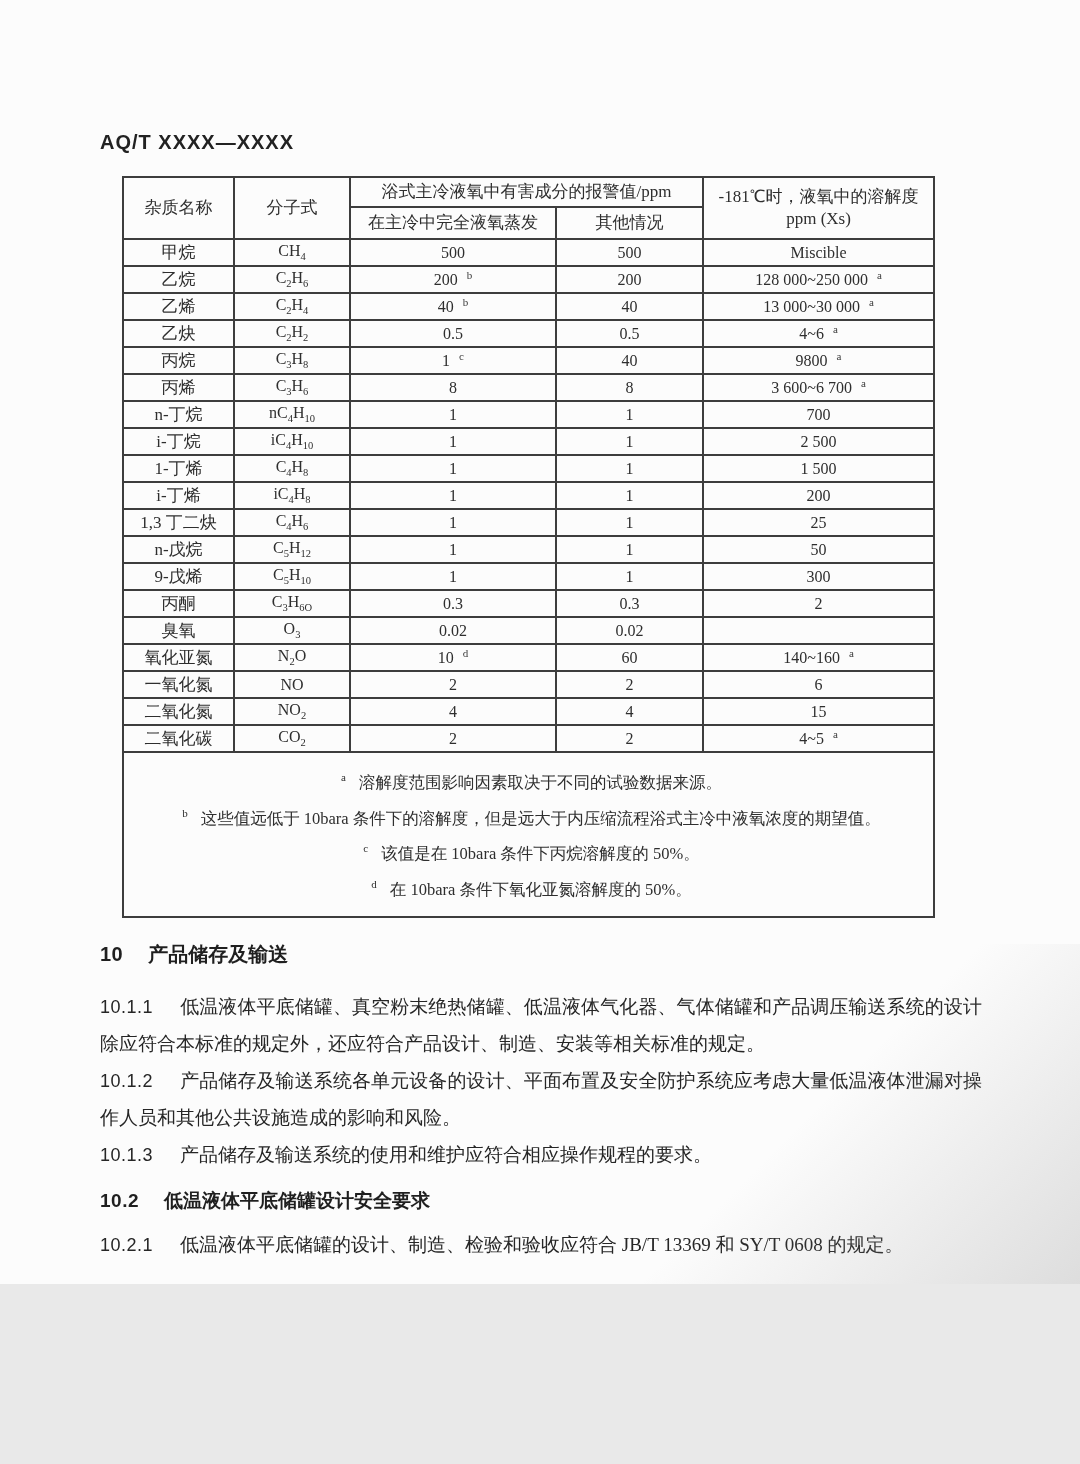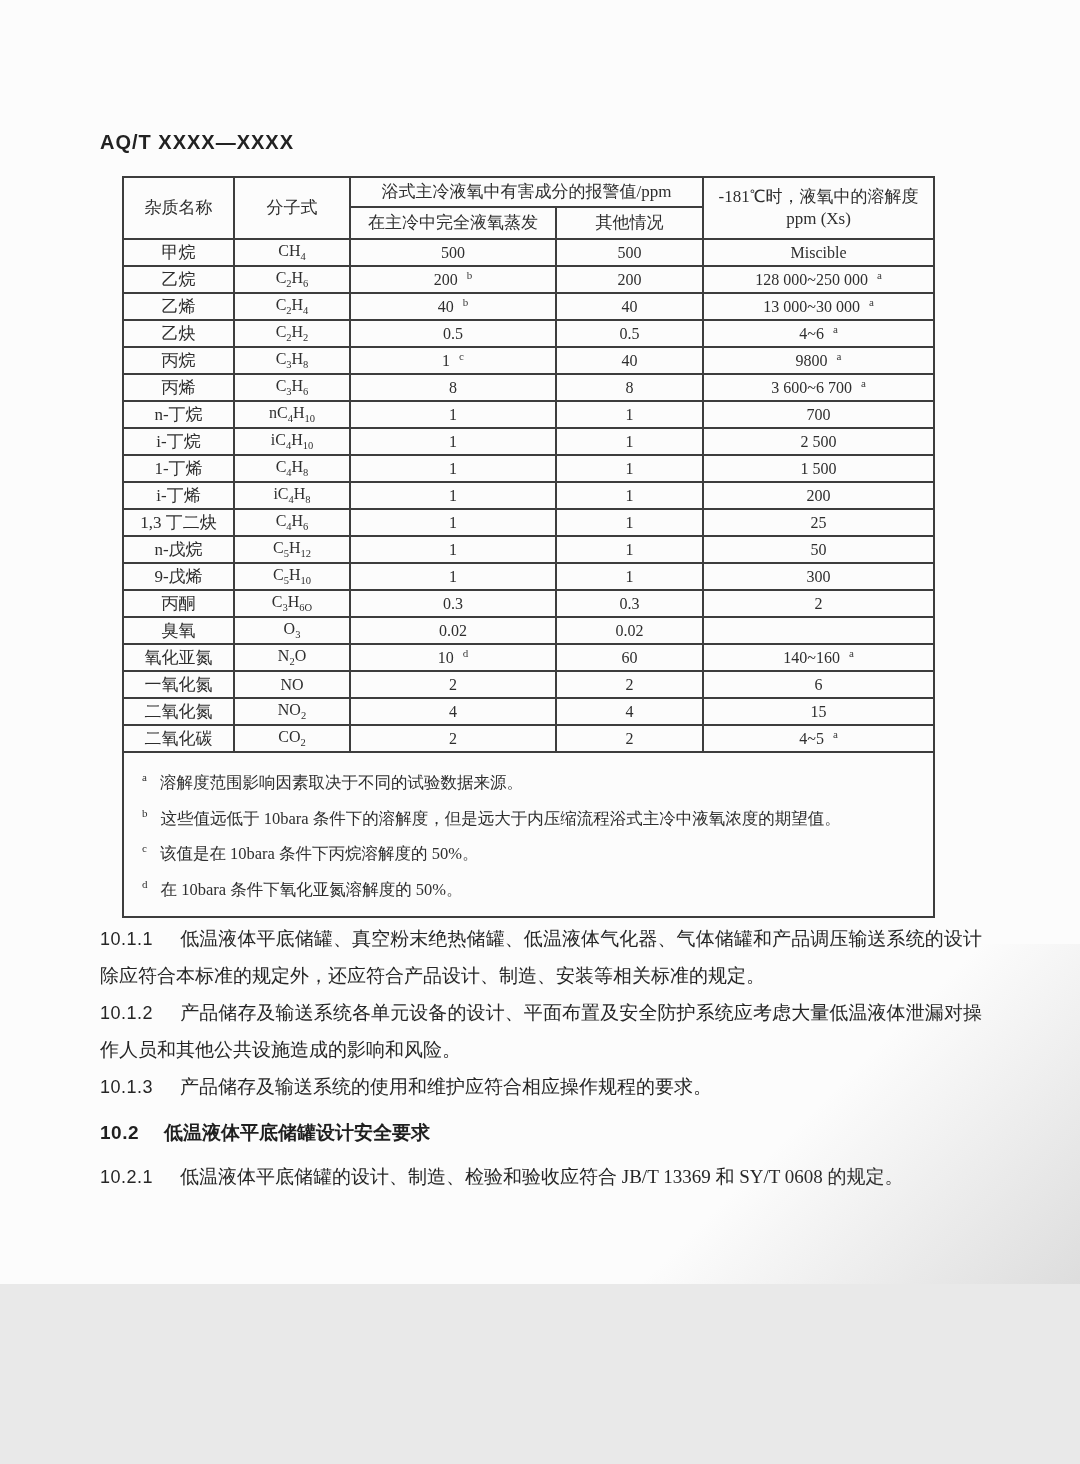--- a/index.html
+++ b/index.html
@@ -40,21 +40,21 @@
   .impurity-table thead th { font-size:17px; line-height:22px; padding:3px 2px; }
   .impurity-table thead tr.sub th { height:32px; font-size:17px; }
   .impurity-table tbody td { height:27px; font-size:16px; padding:1px 2px; }
   .impurity-table tbody td.name { font-size:17px; }
   .impurity-table tbody td sub { font-size:10.5px; }
   .impurity-table sup.fn {
     font-family:"Liberation Serif", serif;
     font-size:11px; margin-left:9px; color:#3a3a3a;
   }
   .impurity-table tfoot td {
-    text-align:left; padding:9px 12px 12px 18px;
+    text-align:center; padding:9px 12px 12px 18px;
   }
   .fn-line { font-size:16.5px; line-height:30px; color:#2e2e2e; }
   .fn-line sup { font-size:11px; margin-right:13px; }
   
   .clauses {
     position:absolute; left:100px; top:921px; width:882px;
   }
   .clauses p { text-align:justify; }
   .clauses .body {
     font-size:19px; line-height:36.5px; color:#262626;
@@ -251,20 +251,21 @@
             <div class="fn-line"><sup>a</sup><span>溶解度范围影响因素取决于不同的试验数据来源。</span></div>
             <div class="fn-line"><sup>b</sup><span>这些值远低于 10bara 条件下的溶解度，但是远大于内压缩流程浴式主冷中液氧浓度的期望值。</span></div>
             <div class="fn-line"><sup>c</sup><span>该值是在 10bara 条件下丙烷溶解度的 50%。</span></div>
             <div class="fn-line"><sup>d</sup><span>在 10bara 条件下氧化亚氮溶解度的 50%。</span></div>
           </td>
       </tr>
     </tfoot>
   </table>
 
   <div class="clauses" id="clauses">
+      <p class="h1"><span class="num">10</span><span class="txt">产品储存及输送</span></p>
       <p class="body"><span class="num">10.1.1</span><span class="txt">低温液体平底储罐、真空粉末绝热储罐、低温液体气化器、气体储罐和产品调压输送系统的设计除应符合本标准的规定外，还应符合产品设计、制造、安装等相关标准的规定。</span></p>
       <p class="body"><span class="num">10.1.2</span><span class="txt">产品储存及输送系统各单元设备的设计、平面布置及安全防护系统应考虑大量低温液体泄漏对操作人员和其他公共设施造成的影响和风险。</span></p>
       <p class="body"><span class="num">10.1.3</span><span class="txt">产品储存及输送系统的使用和维护应符合相应操作规程的要求。</span></p>
       <p class="h2"><span class="num">10.2</span><span class="txt">低温液体平底储罐设计安全要求</span></p>
       <p class="body"><span class="num">10.2.1</span><span class="txt">低温液体平底储罐的设计、制造、检验和验收应符合 JB/T 13369 和 SY/T 0608 的规定。</span></p>
     </div>
 
   <div class="page-number">18</div>
 
   <div class="corner-shade"></div>

